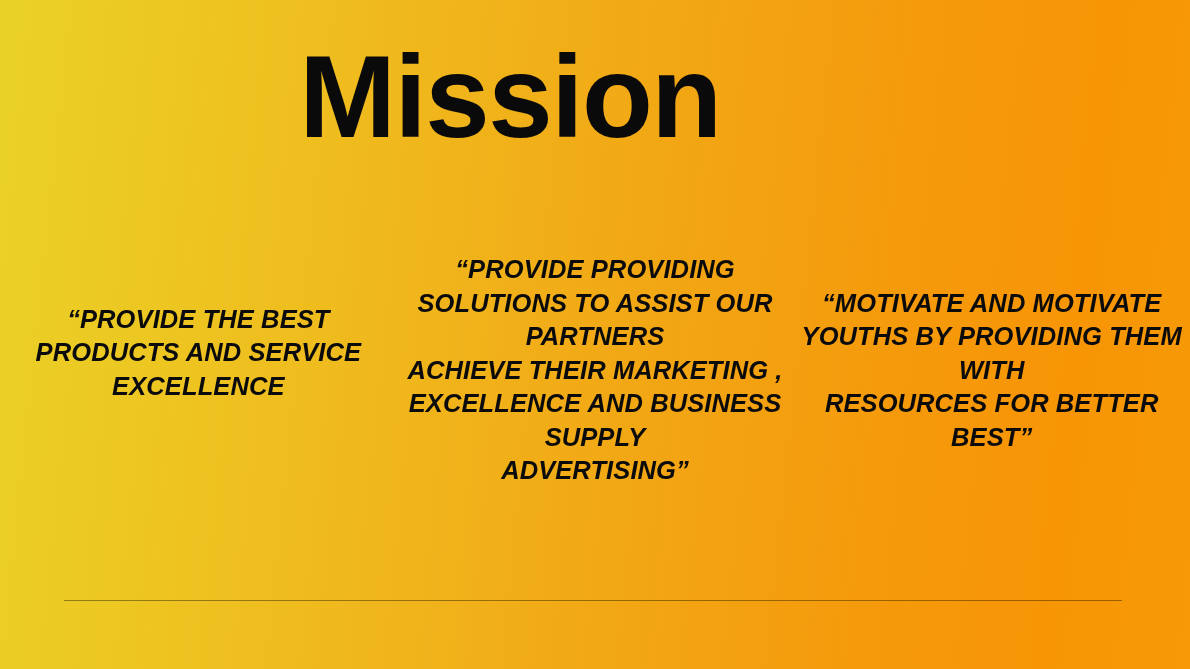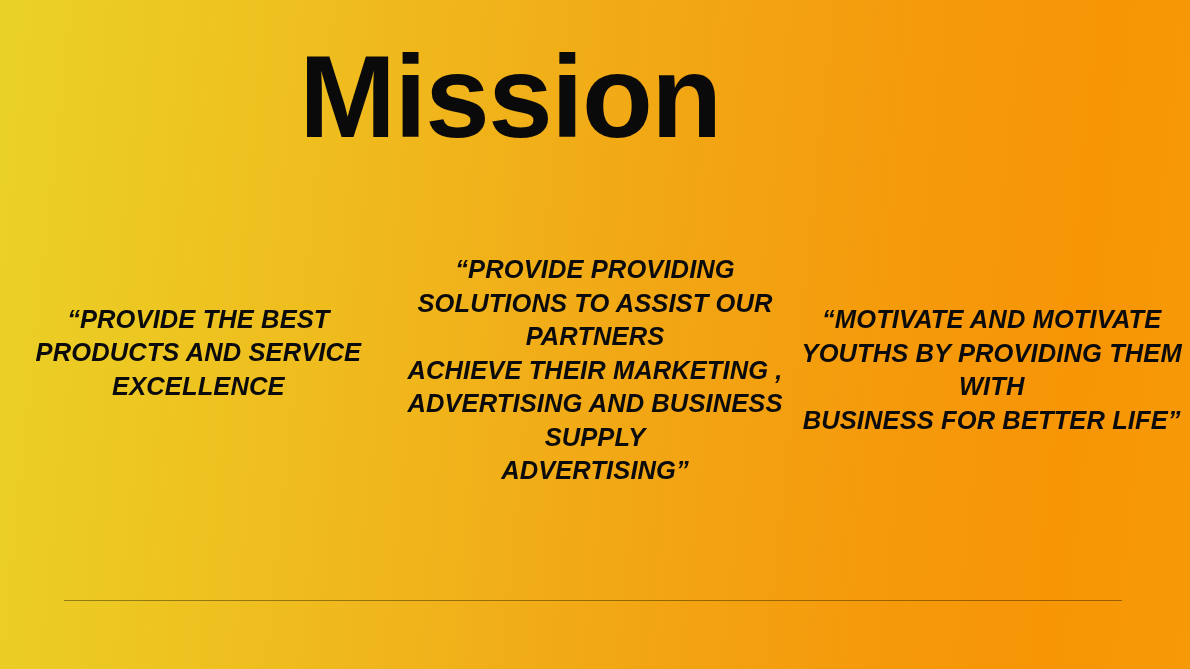--- a/index.html
+++ b/index.html
@@ -110,25 +110,25 @@
   <div class="slide-body">
 
     <h1 class="slide-title">Mission</h1>
 
     <div class="statements">
         <p class="statement">
           <span class="statement-line">“PROVIDE THE BEST PRODUCTS AND SERVICE EXCELLENCE</span>
         </p>
         <p class="statement">
           <span class="statement-line">“PROVIDE PROVIDING SOLUTIONS TO ASSIST OUR PARTNERS</span>
-          <span class="statement-line">ACHIEVE THEIR MARKETING , ADVERTISING AND BUSINESS SUPPLY</span>
+          <span class="statement-line">ACHIEVE THEIR MARKETING , EXCELLENCE AND BUSINESS SUPPLY</span>
           <span class="statement-line">ADVERTISING”</span>
         </p>
         <p class="statement">
           <span class="statement-line">“MOTIVATE AND MOTIVATE YOUTHS BY PROVIDING THEM WITH</span>
-          <span class="statement-line">BUSINESS FOR BETTER LIFE”</span>
+          <span class="statement-line">RESOURCES FOR BETTER BEST”</span>
         </p>
       </div>
 
     <hr class="divider">
 
   </div>
 </div>
 
 </body></html>

